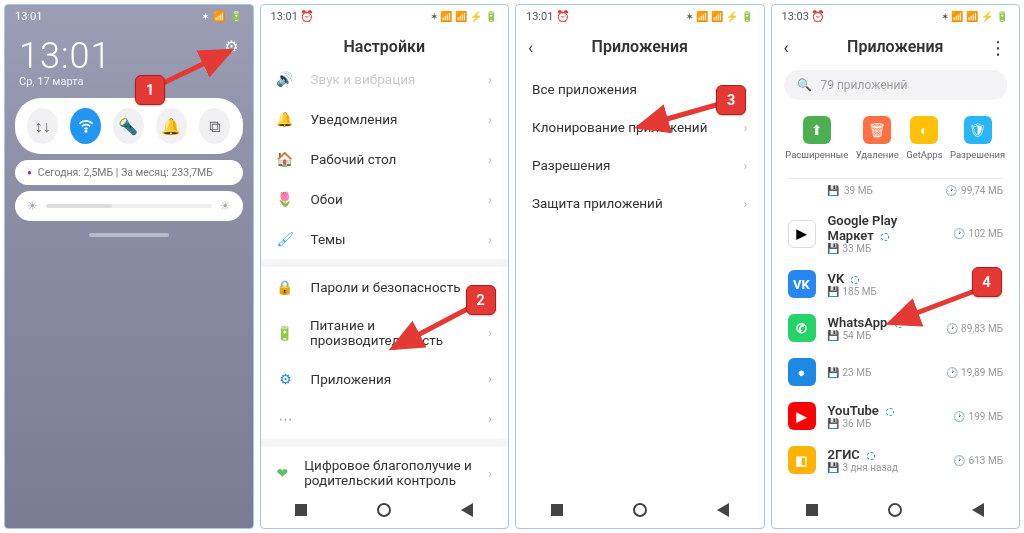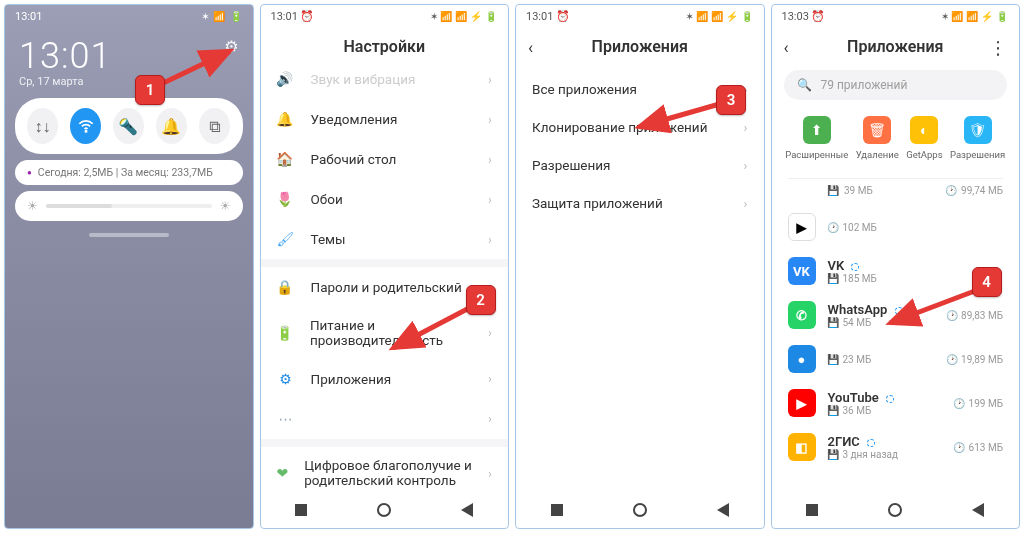--- a/index.html
+++ b/index.html
@@ -340,21 +340,21 @@
       <span class="chev">›</span>
     </div>
     <div class="row">
       <span class="ic c-theme">🖌</span>
       <span>Темы</span>
       <span class="chev">›</span>
     </div>
     <div class="spacer"></div>
     <div class="row">
       <span class="ic c-lock">🔒</span>
-      <span>Пароли и родительский</span>
+      <span>Пароли и безопасность</span>
       <span class="chev">›</span>
     </div>
     <div class="row">
       <span class="ic c-power">🔋</span>
       <span style="line-height:1.1">Питание и производительность</span>
       <span class="chev">›</span>
     </div>
     <div class="row">
       <span class="ic c-apps">⚙</span>
       <span>Приложения</span>
@@ -476,20 +476,24 @@
       <div class="app-info">
           <div class="app-sub">💾 <span>39 МБ</span></div>
         </div>
       <div class="app-time">🕑 <span>99,74 МБ</span></div>
     </div>
   </div>
 
   <div id="apps-list" class="list" style="flex:0 0 auto">
       <div class="app-row">
         <div class="app-ic" style="background: rgb(255, 255, 255); color: rgb(0, 0, 0); border: 1px solid rgb(221, 221, 221);">▶</div>
+        <div class="app-info">
+          <div class="app-name">Google Play Маркет <span class="ring"></span></div>
+          <div class="app-sub">💾 33 МБ</div>
+        </div>
         <div class="app-time">🕑 102 МБ</div>
       </div>
       <div class="app-row">
         <div class="app-ic" style="background: rgb(39, 135, 245);">VK</div>
         <div class="app-info">
           <div class="app-name">VK <span class="ring"></span></div>
           <div class="app-sub">💾 185 МБ</div>
         </div>
         <div class="app-time"></div>
       </div>

